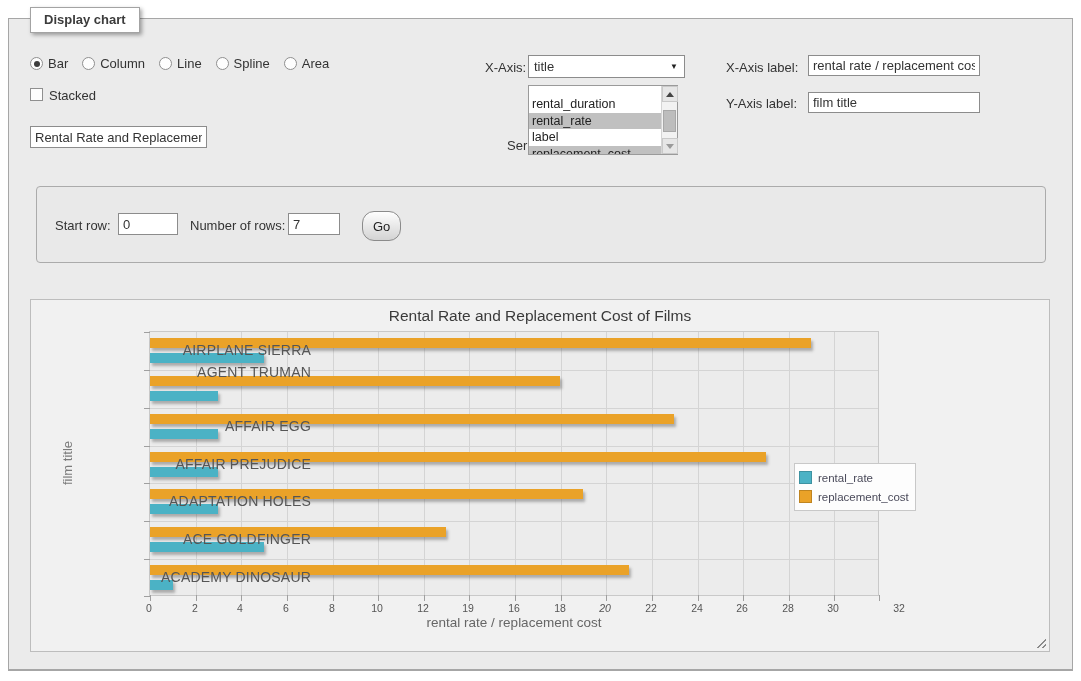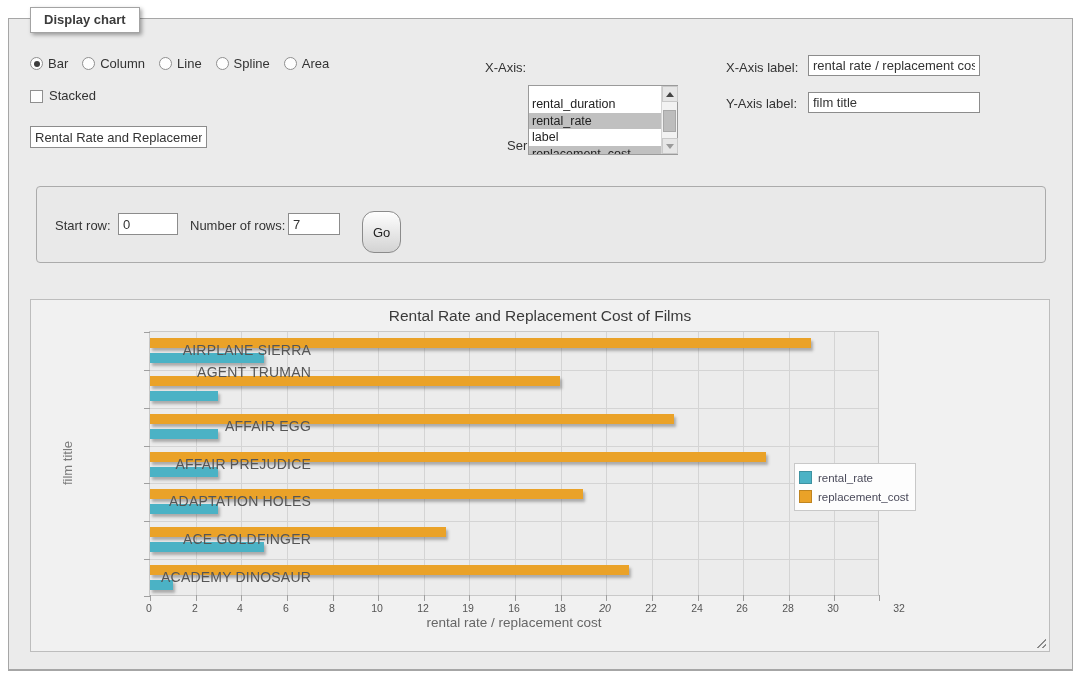--- a/index.html
+++ b/index.html
@@ -16,21 +16,21 @@
   .lbl { position:absolute; font-size:13px; color:#333; white-space:nowrap; }
 
   
   .radio-row { position:absolute; left:30px; top:56px; display:flex; gap:14px; align-items:center; }
   .radio-group { display:flex; align-items:center; gap:5px; }
   .radio-circle { width:13px; height:13px; border:1px solid #8f8f8f; border-radius:50%; background:#fdfdfd;
                   display:inline-flex; align-items:center; justify-content:center; }
   .radio-circle .dot { width:6px; height:6px; border-radius:50%; background:#3d3d3d; display:none; }
   .radio-circle.checked .dot { display:block; }
   .radio-text { font-size:13px; color:#333; }
-  .checkbox-row { position:absolute; left:30px; top:88px; display:flex; align-items:flex-end; gap:6px; }
+  .checkbox-row { position:absolute; left:30px; top:88px; display:flex; align-items:flex-start; gap:6px; }
   .checkbox-box { width:13px; height:13px; border:1px solid #8f8f8f; background:#fdfdfd; }
 
   
   input.txt { position:absolute; border:1px solid #8c8c8c; background:#ffffff; color:#333;
               font-family:"Liberation Sans",sans-serif; font-size:13px; padding:2px 4px; height:22px; }
 
   
   .fake-select { position:absolute; left:528px; top:55px; width:157px; height:23px; background:#ffffff;
                  border:1px solid #8c8c8c; display:flex; align-items:center; justify-content:space-between;
                  padding:0 6px 0 5px; font-size:13px; color:#333; cursor:default; }
@@ -46,21 +46,21 @@
   .sb-btn { position:absolute; left:0; width:16px; height:16px; background:#e6e6e6; border:1px solid #c9c9c9;
             display:flex; align-items:center; justify-content:center; }
   .sb-up { top:0; } .sb-down { bottom:0; }
   .tri-up { width:0; height:0; border-left:4px solid transparent; border-right:4px solid transparent; border-bottom:5px solid #444; }
   .tri-down { width:0; height:0; border-left:4px solid transparent; border-right:4px solid transparent; border-top:5px solid #9a9a9a; }
   .sb-thumb { position:absolute; left:1px; top:24px; width:13px; height:22px; background:#bdbdbd; border:1px solid #a8a8a8; }
 
   
   .rows-box { position:absolute; left:36px; top:186px; width:1010px; height:77px; background:#e9e9e9;
               border:1px solid #ababab; border-radius:4px; }
-  .go-btn { position:absolute; left:362px; top:211px; height:42px; padding:0 10px; border:1px solid #8b8b8b;
+  .go-btn { position:absolute; left:362px; top:211px; height:30px; padding:0 10px; border:1px solid #8b8b8b;
             border-radius:12px; background:linear-gradient(#fefefe,#d3d3d3); font-family:"Liberation Sans",sans-serif;
             font-size:13px; color:#222; cursor:pointer; }
 
   
   .chart-box { position:absolute; left:30px; top:299px; width:1020px; height:353px; background:#f1f1f1;
                border:1px solid #bdbdbd; }
   .chart-title { position:absolute; left:0; top:7px; width:100%; text-align:center; font-size:15.5px; color:#3a3a3a; }
   .plot-area { position:absolute; left:118px; top:31px; width:730px; height:265px; background:#ececec;
                border:1px solid #c9c9c9; }
   .gridline-v { position:absolute; top:0; width:1px; height:100%; background:#d4d4d4; }
@@ -116,20 +116,24 @@
     </div>
 
   <div class="checkbox-row">
     <span class="checkbox-box"></span>
     <span class="radio-text">Stacked</span>
   </div>
 
   <input class="txt" style="left: 30px; top: 126px; width: 177px;" value="Rental Rate and Replacement Cost of Films">
 
   <span class="lbl" style="left:485px; top:60px;">X-Axis:</span>
+  <div class="fake-select">
+    <span>title</span>
+    <span class="arrow">▼</span>
+  </div>
 
   <span class="lbl" style="left:507px; top:138px;">Series:</span>
   <div class="multi-list">
     <div class="multi-items" id="series-items">
         <div class="multi-item">rental_duration</div>
         <div class="multi-item selected">rental_rate</div>
         <div class="multi-item">label</div>
         <div class="multi-item selected">replacement_cost</div>
       </div>
     <div class="list-scrollbar">

